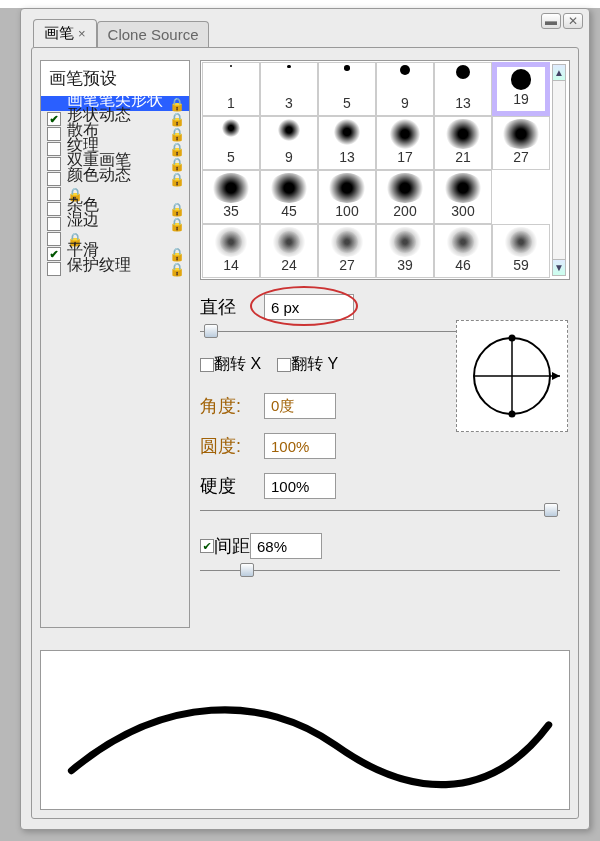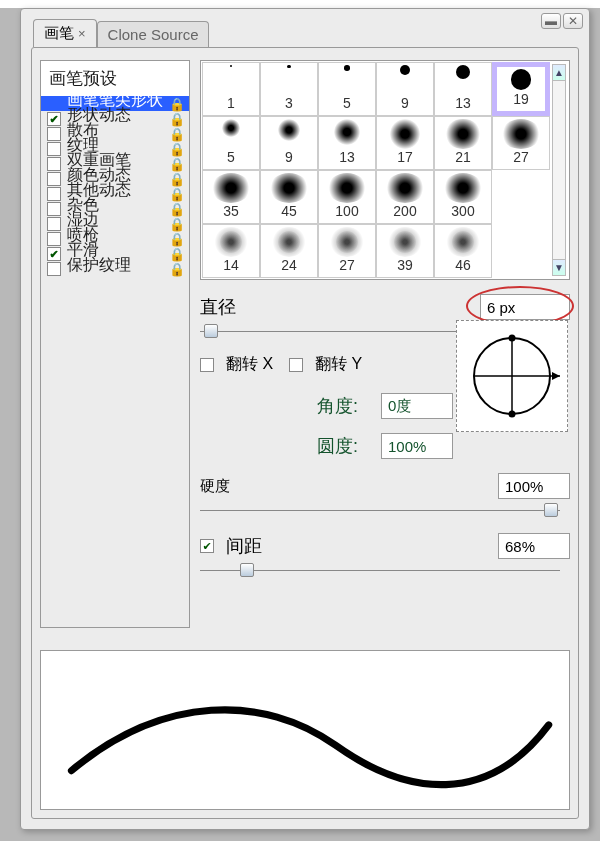--- a/index.html
+++ b/index.html
@@ -35,33 +35,33 @@
   .bcell.sel { border: 5px solid #c4b5fd; }
   .bdot { border-radius: 50%; background: #000; }
   .bsoft { border-radius: 50%; background: radial-gradient(circle,#000 20%,rgba(0,0,0,0) 72%); }
   .btex { border-radius: 50%; background: radial-gradient(circle,#555 10%,rgba(0,0,0,.15) 50%,rgba(0,0,0,0) 72%); filter: contrast(1.4); }
   .bnum { margin-top: auto; margin-bottom: 4px; }
   .vscroll { position: absolute; right: 3px; top: 3px; bottom: 3px; width: 14px; background: #f4f4f4; border: 1px solid #bbb; display: flex; flex-direction: column; }
   .vscroll .arr { height: 16px; display: flex; align-items: center; justify-content: center; font-size: 10px; color: #446; background: linear-gradient(#e0ecff,#cfe); border-bottom: 1px solid #bbb; }
   .vscroll .arr:last-child { border-top: 1px solid #bbb; border-bottom: none; }
   .vscroll .thumb { flex: 1; }
 
-  .ctlrow { display: flex; align-items: center; margin-top: 12px; font-size: 18px; color: #14532d; justify-content: center; }
+  .ctlrow { display: flex; align-items: center; margin-top: 12px; font-size: 18px; color: #a16207; }
   .lblw { width: 64px; }
   .fld { width: 80px; height: 26px; border: 1px solid #999; background: #fff; padding: 2px 6px; font-size: 15px; display: flex; align-items: center; }
   .fld.small { width: 72px; }
   .slider { position: relative; height: 18px; width: 360px; margin-top: 2px; }
   .slider .track { position: absolute; left: 0; right: 0; top: 9px; height: 1px; background: #888; }
   .slider .handle { position: absolute; top: 2px; width: 14px; height: 14px; background: linear-gradient(#fff,#bcd); border: 1px solid #888; border-radius: 2px; }
-  .diarow { display: flex; align-items: center; justify-content: space-between; }
+  .diarow { display: flex; align-items: center; }
   .diaval { position: relative; border-radius: 10px; }
   .ring { position: absolute; left: -14px; top: -8px; width: 108px; height: 40px; border: 2px solid #c33; border-radius: 50%; pointer-events: none; }
 
   .flipsec { display: flex; gap: 16px; margin-top: 14px; }
-  .cbx { display: flex; align-items: center; gap: 12px; font-size: 16px; }
+  .cbx { display: flex; align-items: center; gap: 0; font-size: 16px; }
   .cbx .cb { width: 14px; height: 14px; border: 1px solid #888; background: #fff; display: flex; align-items: center; justify-content: center; font-size: 11px; color: #050; }
 
   .anglebox { position: absolute; right: 2px; top: 260px; width: 112px; height: 112px; border: 1px dashed #888; display: flex; align-items: center; justify-content: center; background: #fff; }
   .anglebox svg { display: block; }
 
   .preview { position: absolute; left: 8px; right: 8px; bottom: 8px; height: 160px; border: 1px solid #999; background: #fff; display: flex; align-items: center; justify-content: center; }
   .preview svg { width: 100%; height: 100%; }
 </style>
 </head>
 <body>
@@ -110,36 +110,34 @@
               <div class="lbl">双重画笔</div>
               <div class="lock">🔒</div>
             </div>
             <div class="siderow">
               <div class="cb"></div>
               <div class="lbl">颜色动态</div>
               <div class="lock">🔒</div>
             </div>
             <div class="siderow">
               <div class="cb"></div>
-              <div class="lbl">其他动态</div>
               <div class="lock">🔒</div>
             </div>
             <div class="siderow">
               <div class="cb"></div>
               <div class="lbl">杂色</div>
               <div class="lock">🔒</div>
             </div>
             <div class="siderow">
               <div class="cb"></div>
               <div class="lbl">湿边</div>
               <div class="lock">🔒</div>
             </div>
             <div class="siderow">
               <div class="cb"></div>
-              <div class="lbl">喷枪</div>
               <div class="lock">🔒</div>
             </div>
             <div class="siderow">
               <div class="cb checked">✔</div>
               <div class="lbl">平滑</div>
               <div class="lock">🔒</div>
             </div>
             <div class="siderow">
               <div class="cb"></div>
               <div class="lbl">保护纹理</div>
@@ -239,20 +237,24 @@
                   <div class="btex" style="width: 34px; height: 34px;"></div>
                   <div class="bnum">27</div>
                 </div>
                 <div class="bcell">
                   <div class="btex" style="width: 34px; height: 34px;"></div>
                   <div class="bnum">39</div>
                 </div>
                 <div class="bcell">
                   <div class="btex" style="width: 34px; height: 34px;"></div>
                   <div class="bnum">46</div>
+                </div>
+                <div class="bcell">
+                  <div class="btex" style="width: 34px; height: 34px;"></div>
+                  <div class="bnum">59</div>
                 </div>
               </div>
             </div>
           <div class="vscroll">
             <div class="arr">▲</div>
             <div class="thumb"></div>
             <div class="arr">▼</div>
           </div>
         </div>
 
@@ -294,21 +296,21 @@
           <div class="lblw">角度:</div>
           <div class="fld small">0度</div>
         </div>
 
         <div class="ctlrow" style="margin-top:14px;">
           <div class="lblw">圆度:</div>
           <div class="fld small">100%</div>
         </div>
 
         <div class="diarow" style="margin-top:14px;">
-          <div class="lblw" style="font-size:15px;">硬度</div>
+          <div class="lblw" style="font-size:18px;">硬度</div>
           <div class="fld small">100%</div>
         </div>
         <div class="slider">
             <div class="track"></div>
             <div class="handle" style="right:2px;"></div>
           </div>
 
         <div class="diarow" style="margin-top:14px;">
           <div class="cbx">
               <div class="cb">✔</div>

